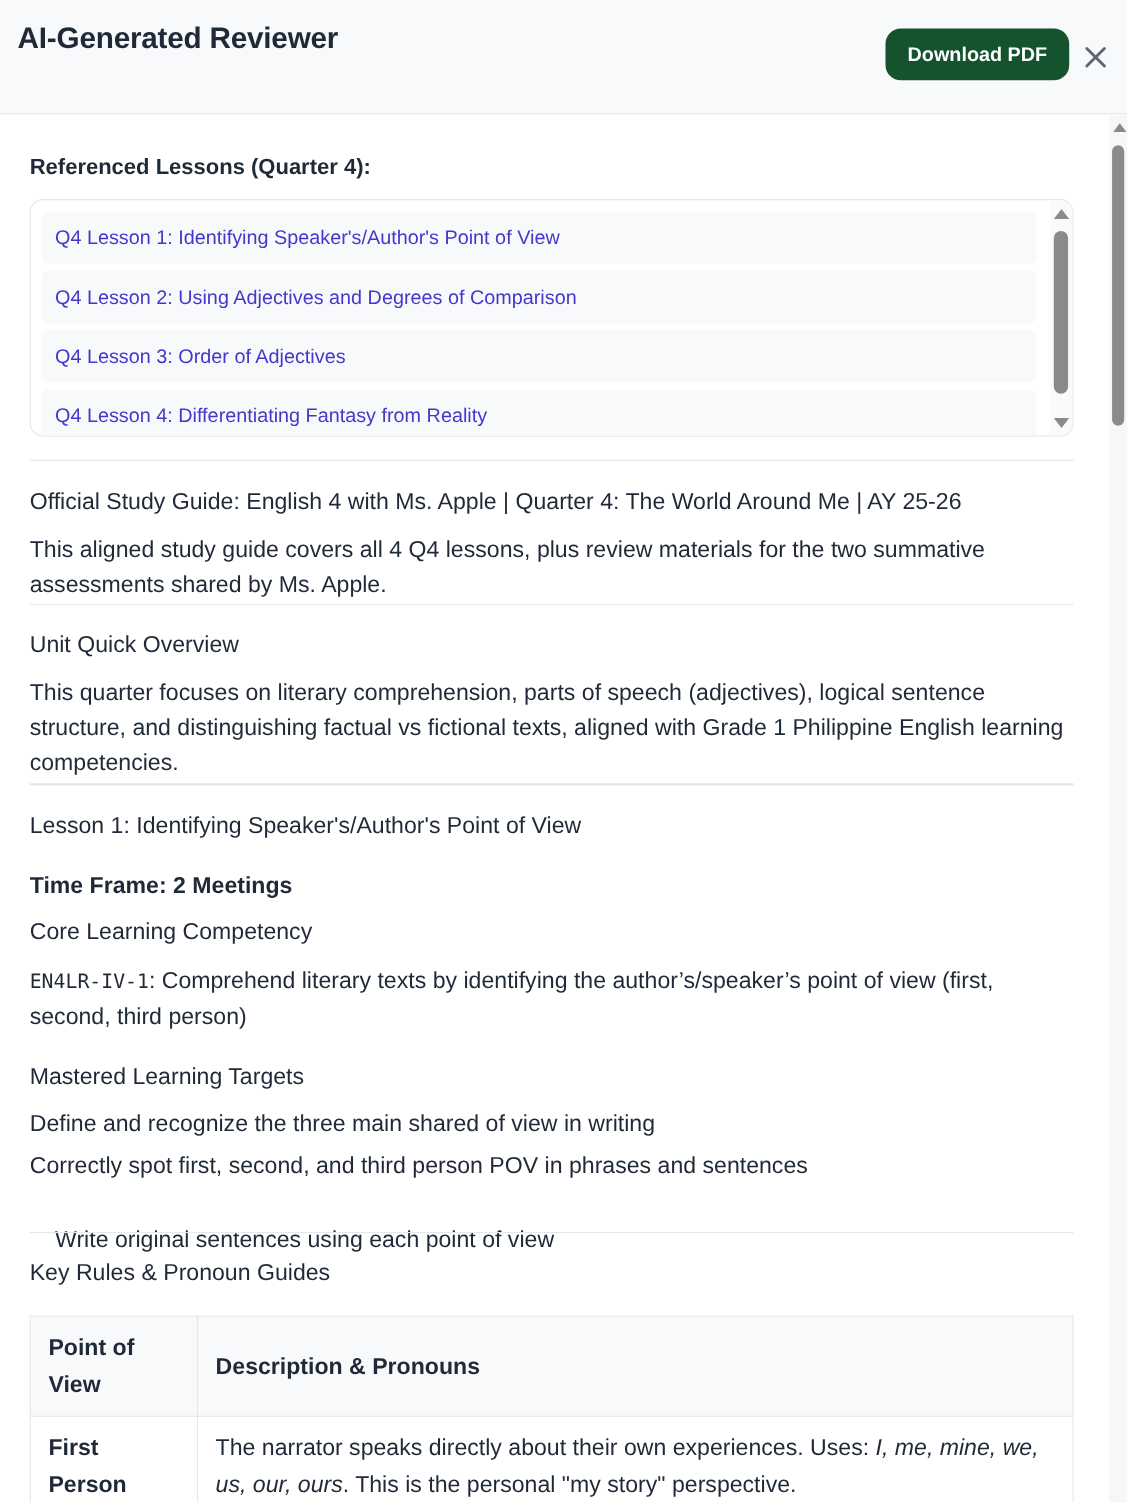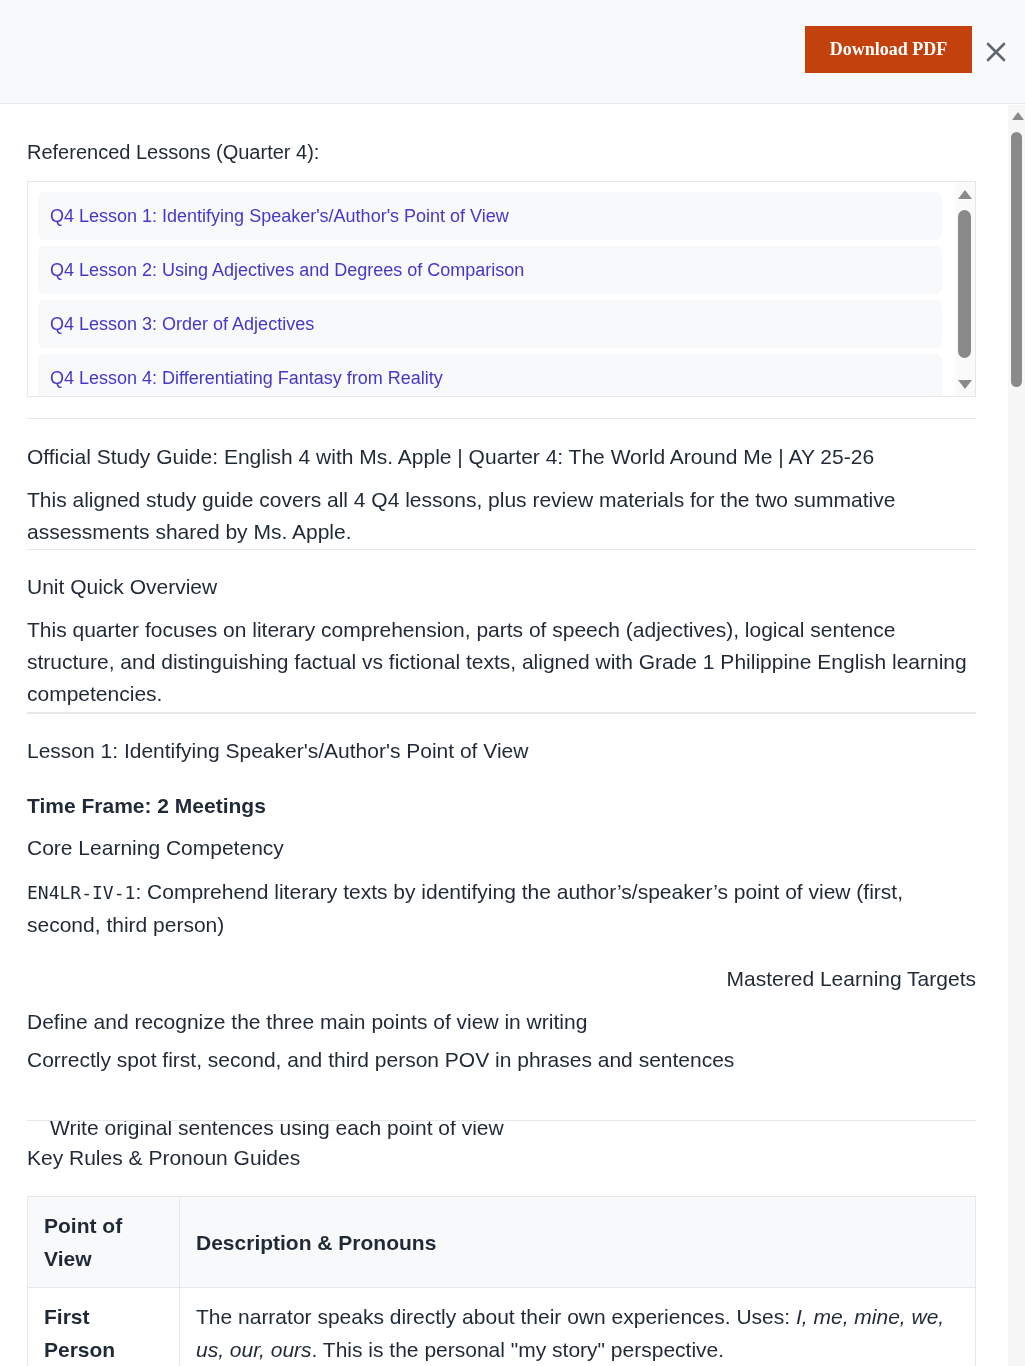--- a/index.html
+++ b/index.html
@@ -19,22 +19,22 @@
     .header .title {
       position: absolute; left: 16px; top: 20px;
       font-size: 27px; font-weight: 700; color: #1f2937; letter-spacing: -0.2px;
     }
     .header .subtitle {
       position: absolute; left: 16px; top: 58px;
       font-size: 18px; color: #4b5563;
     }
     .download-btn {
       position: absolute; left: 805px; top: 26px; width: 167px; height: 47px;
-      background: #c2410c; color: #fff; border: none; border-radius: 0;
-      font-family: Liberation Serif, serif;
+      background: #14532d; color: #fff; border: none; border-radius: 14px;
+      font-family: Liberation Sans, sans-serif;
       font-size: 18px; font-weight: 700; cursor: pointer;
       display: flex; align-items: center; justify-content: center;
     }
     .close-btn {
       position: absolute; left: 983px; top: 38px; width: 26px; height: 28px;
       display: flex; align-items: center; justify-content: center; cursor: pointer;
     }
 
     
     .content {
@@ -53,25 +53,25 @@
     }
     .main-scrollbar .thumb {
       position: absolute; left: 3px; top: 27px; width: 11px; height: 255px;
       background: #8a8a8a; border-radius: 6px;
     }
 
     .inner { position: absolute; left: 27px; top: 0; width: 949px; }
 
     .ref-heading {
       position: absolute; left: 0; top: 36px;
-      font-size: 20px; font-weight: 400; color: #1f2937;
+      font-size: 20px; font-weight: 700; color: #1f2937;
     }
     .lesson-box {
       position: absolute; left: 0; top: 76px; width: 949px; height: 216px;
-      border: 1px solid #e5e7eb; border-radius: 0; overflow: hidden; background: #fff;
+      border: 1px solid #e5e7eb; border-radius: 12px; overflow: hidden; background: #fff;
     }
     .lesson-list { position: absolute; left: 10px; top: 10px; width: 904px; }
     .lesson-item {
       height: 48px; margin-bottom: 6px; background: #f8f9fb; border-radius: 6px;
       display: flex; align-items: center; padding-left: 12px;
       font-size: 18px; color: #4338ca; cursor: pointer;
     }
     .lesson-scroll {
       position: absolute; right: 0; top: 0; width: 20px; height: 214px; background: #fafafa;
     }
@@ -113,20 +113,21 @@
     .pov-table th.col1 { width: 152px; }
     .pov-table td.pov { font-weight: 700; }
     .pov-table td { vertical-align: top; }
   </style>
 </head>
 <body>
 
 <div class="modal">
 
   <div class="header">
+    <div class="title">AI-Generated Reviewer</div>
     <button class="download-btn">Download PDF</button>
     <div class="close-btn">
       <svg width="20" height="20" viewBox="0 0 20 20">
         <path d="M2 2 L18 18 M18 2 L2 18" stroke="#5f6670" stroke-width="2.6" stroke-linecap="round"></path>
       </svg>
     </div>
   </div>
 
   <div class="content">
     <div class="inner">
@@ -156,22 +157,22 @@
       <div class="txt section" style="top:466px;">Unit Quick Overview</div>
       <div class="txt" style="top:509px;">This quarter focuses on literary comprehension, parts of speech (adjectives), logical sentence structure, and distinguishing factual vs fictional texts, aligned with Grade 1 Philippine English learning competencies.</div>
       <div class="divider thick" style="top:607px;"></div>
 
       <div class="txt section" style="top:630px;">Lesson 1: Identifying Speaker's/Author's Point of View</div>
       <div class="txt bold" style="top:673px;margin-top:12px;">Time Frame: 2 Meetings</div>
 
       <div class="txt section" style="top:727px;">Core Learning Competency</div>
       <div class="txt" style="top:771px;"><span class="mono">EN4LR-IV-1</span><span>: Comprehend literary texts by identifying the author’s/speaker’s point of view (first, second, third person)</span></div>
 
-      <div class="txt section" style="top:858px;text-align:right;">Mastered Learning Targets</div>
-      <div class="txt" style="top:901px;">Define and recognize the three main points of view in writing</div>
+      <div class="txt section" style="top:858px;">Mastered Learning Targets</div>
+      <div class="txt" style="top:901px;">Define and recognize the three main shared of view in writing</div>
       <div class="txt" style="top:939px;">Correctly spot first, second, and third person POV in phrases and sentences</div>
       <div class="txt" style="top:1007px;margin-left:23px;">Write original sentences using each point of view</div>
       <div class="divider" style="top:1015px;"></div>
 
       <div class="txt section" style="top:1037px;">Key Rules &amp; Pronoun Guides</div>
 
       <table class="pov-table">
         <thead>
           <tr>
             <th class="col1">Point of View</th>

